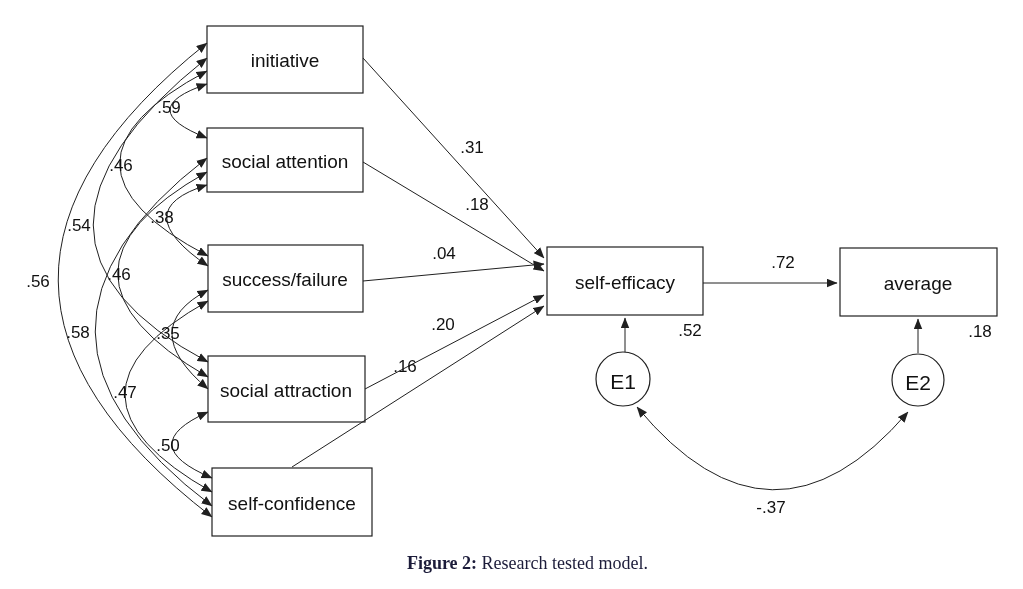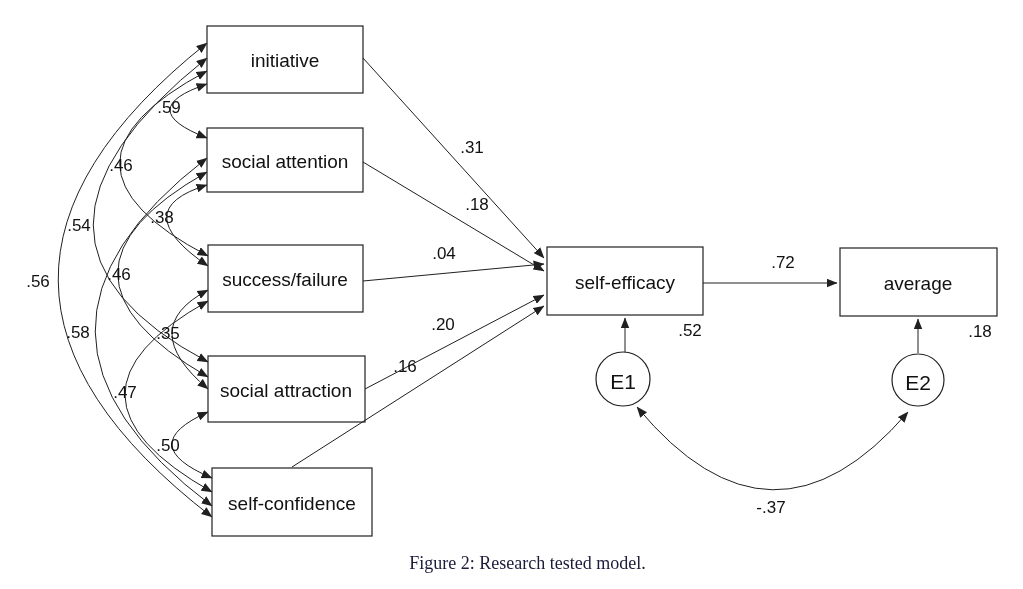--- a/index.html
+++ b/index.html
@@ -7,21 +7,21 @@
          font-family:"Liberation Sans",sans-serif;padding-left:48px;}
   svg{position:absolute;left:0;top:0;}
   svg text{fill:#111111;}
   .node-label{font-family:"Liberation Sans",sans-serif;font-size:19px;}
   .err-label{font-family:"Liberation Sans",sans-serif;font-size:21px;}
   .num{font-family:"Liberation Sans",sans-serif;font-size:17px;}
   .shape{fill:none;stroke:#202020;stroke-width:1.2;}
   .edge{fill:none;stroke:#202020;stroke-width:1;}
   .caption{position:absolute;left:16px;top:553px;width:1023px;text-align:center;
            font-family:"Liberation Serif",serif;font-size:18px;color:#1c1c3a;}
-  .caption .bold{font-weight:normal;}
+  .caption .bold{font-weight:bold;}
 </style>
 </head>
 <body>
 
 <div class="stage">
   <svg width="1023" height="589" viewBox="0 0 1023 589">
     <defs>
       <marker id="ah" viewBox="0 0 10 8" refX="9.5" refY="4" markerWidth="11" markerHeight="9" orient="auto-start-reverse" markerUnits="userSpaceOnUse">
         <path d="M0,0 L10,4 L0,8 Z" fill="#202020"></path>
       </marker>

